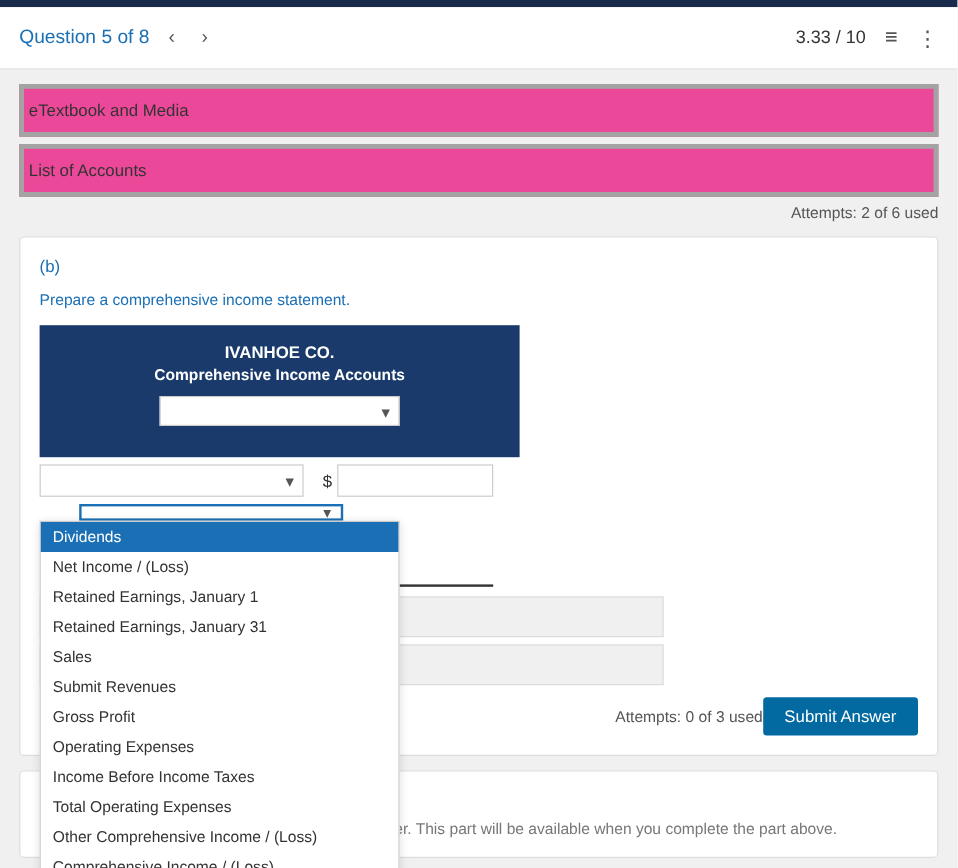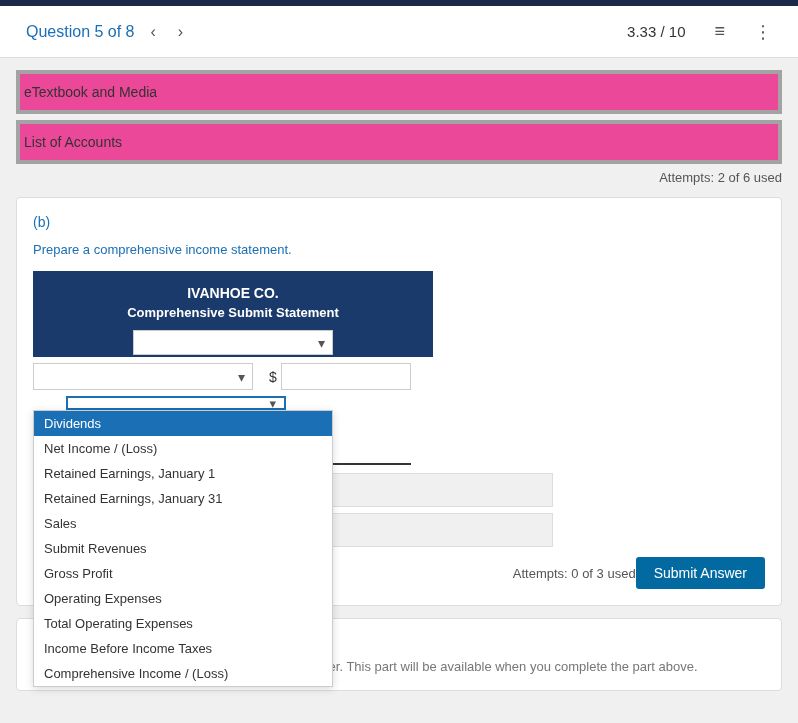--- a/index.html
+++ b/index.html
@@ -16,21 +16,21 @@
       height: 6px;
       width: 100%;
     }
 
     
     .header {
       background: #fff;
       display: flex;
       align-items: center;
       justify-content: space-between;
-      padding: 0 26px;
+      padding: 0 16px;
       height: 52px;
       border-bottom: 1px solid #ddd;
     }
     .header-left {
       display: flex;
       align-items: center;
       gap: 10px;
     }
     .question-label {
       color: #1a6fb5;
@@ -41,21 +41,21 @@
       background: none;
       border: none;
       cursor: pointer;
       color: #555;
       font-size: 16px;
       padding: 4px 6px;
     }
     .header-right {
       display: flex;
       align-items: center;
-      gap: 29px;
+      gap: 16px;
       color: #555;
       font-size: 15px;
     }
     .score-label {
       font-size: 15px;
       color: #333;
     }
     .icon-btn {
       background: none;
       border: none;
@@ -107,21 +107,21 @@
       color: #1a6fb5;
       font-size: 13px;
       margin-bottom: 14px;
     }
 
     
     .statement-box {
       background: #1a3a6b;
       color: #fff;
       text-align: center;
-      padding: 14px 10px 2px;
+      padding: 14px 10px 26px;
       max-width: 400px;
     }
     .statement-title {
       font-size: 14px;
       font-weight: bold;
       margin-bottom: 4px;
     }
     .statement-subtitle {
       font-size: 13px;
       font-weight: bold;
@@ -331,21 +331,21 @@
   <button class="btn-outline">List of Accounts</button>
 
   <div class="attempts-line">Attempts: 2 of 6 used</div>
 
   <div class="section-card">
     <div class="section-label">(b)</div>
     <div class="instruction">Prepare a comprehensive income statement.</div>
 
     <div class="statement-box">
       <div class="statement-title">IVANHOE CO.</div>
-      <div class="statement-subtitle">Comprehensive Submit Statement</div>
+      <div class="statement-subtitle">Comprehensive Income Accounts</div>
       <div class="statement-date-row">
         <div class="select-wrapper">
           <select class="date-select">
             <option value=""></option>
             <option value="for-year">For the Year Ended December 31</option>
             <option value="jan1">January 1</option>
             <option value="jan31">January 31</option>
           </select>
         </div>
       </div>
@@ -382,22 +382,23 @@
 
       <div class="dropdown-list">
         <div class="dropdown-item highlighted">Dividends</div>
         <div class="dropdown-item">Net Income / (Loss)</div>
         <div class="dropdown-item">Retained Earnings, January 1</div>
         <div class="dropdown-item">Retained Earnings, January 31</div>
         <div class="dropdown-item">Sales</div>
         <div class="dropdown-item">Submit Revenues</div>
         <div class="dropdown-item">Gross Profit</div>
         <div class="dropdown-item">Operating Expenses</div>
+        <div class="dropdown-item">Income Before Income Taxes</div>
         <div class="dropdown-item">Total Operating Expenses</div>
-        <div class="dropdown-item">Income Before Income Taxes</div>
+        <div class="dropdown-item">Other Comprehensive Income / (Loss)</div>
         <div class="dropdown-item">Comprehensive Income / (Loss)</div>
       </div>
     </div>
 
     <div class="input-row" style="margin-top: 28px;">
       <div style="width:220px;"></div>
       <span class="dollar-sign">$</span>
       <input type="text" class="amount-input-underline" value="" style="">
     </div>
 

